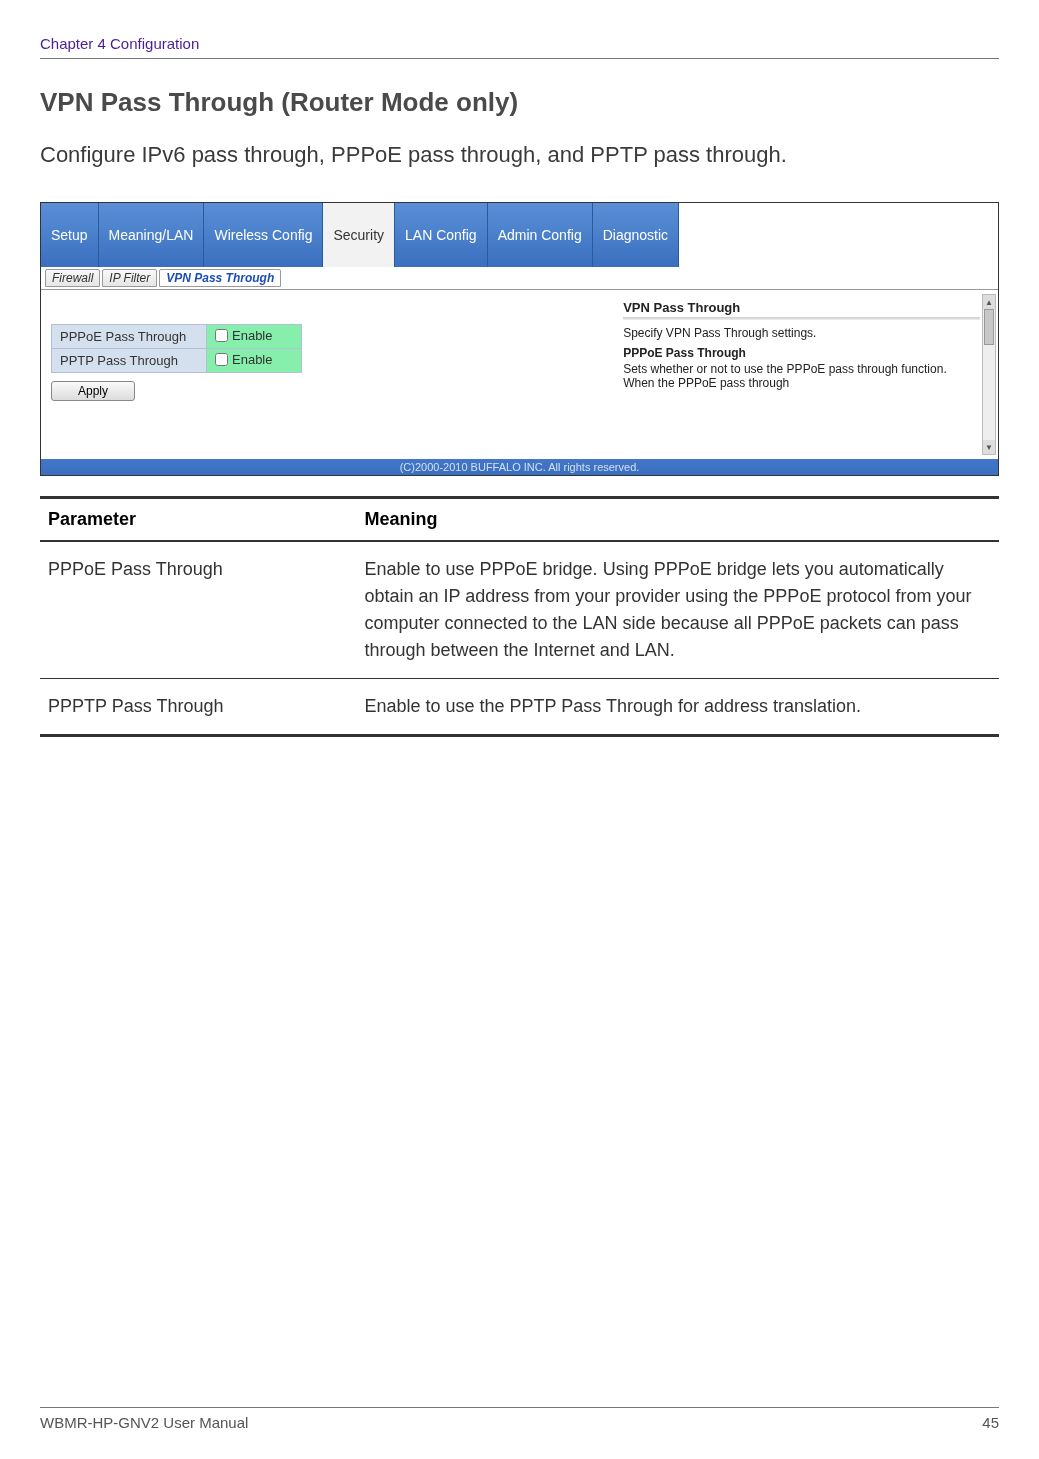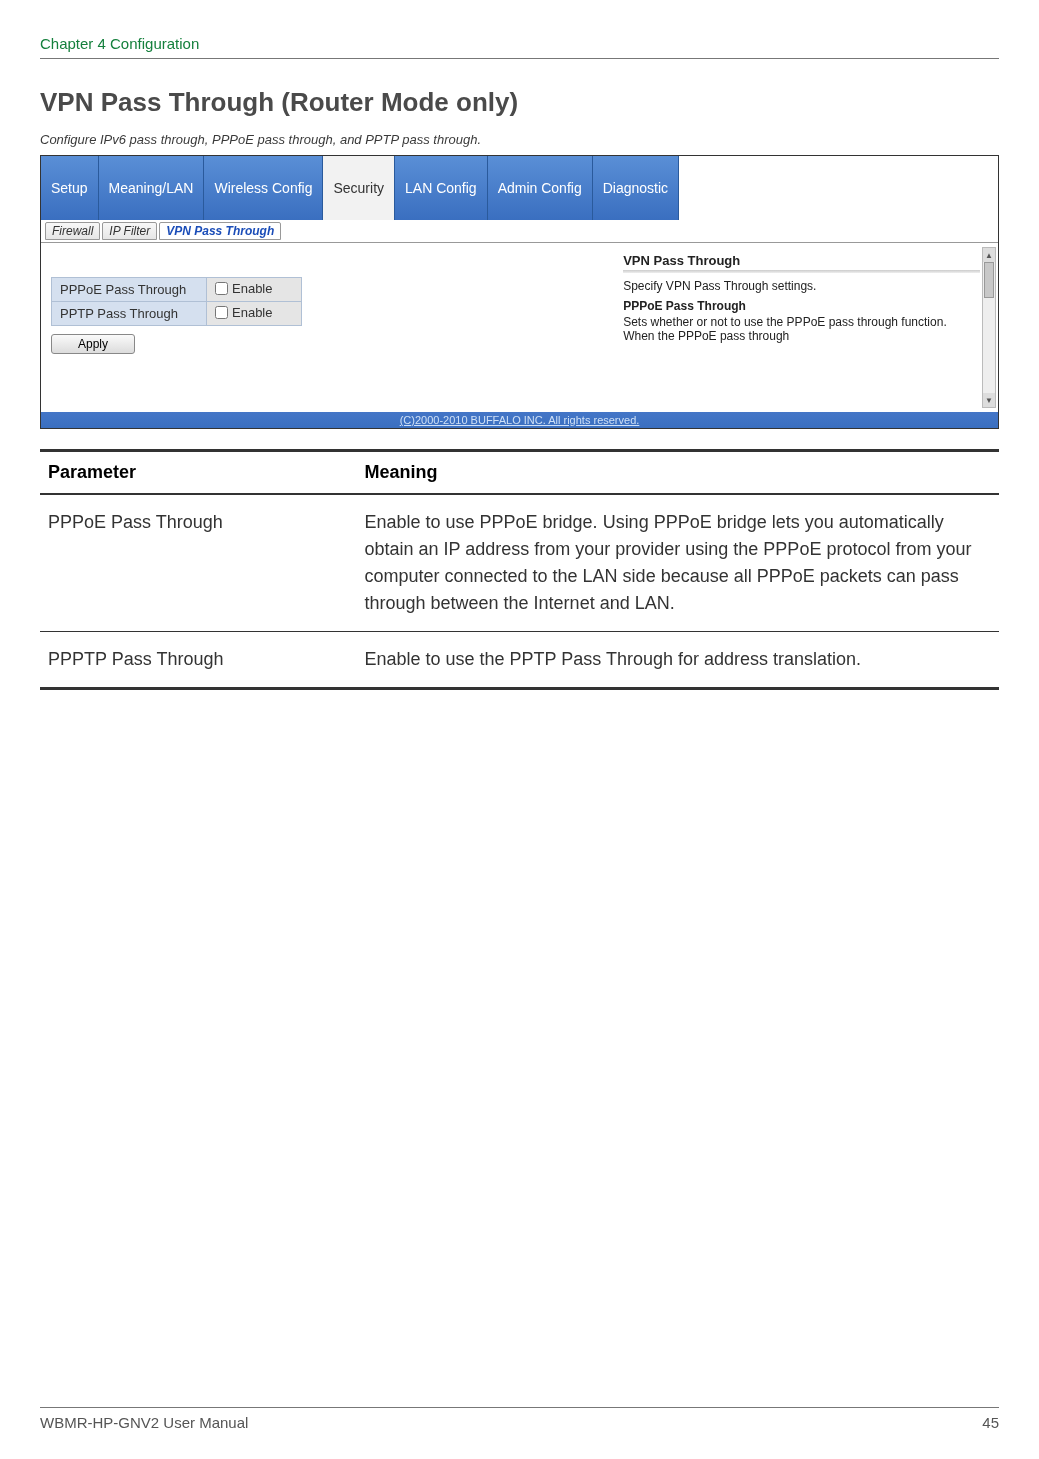--- a/index.html
+++ b/index.html
@@ -8,36 +8,35 @@
     background: #fff;
     width: 1039px;
     height: 1459px;
     position: relative;
     padding: 35px 40px 0 40px;
   }
   .top-header {
     display: flex;
     justify-content: space-between;
     font-size: 15px;
-    color: #15803d;
+    color: #4c1d95;
     padding-bottom: 6px;
     border-bottom: 1px solid #777;
     margin-bottom: 28px;
   }
   .section-title {
     font-size: 26px;
     font-weight: bold;
     color: #4a4a4a;
-    margin-bottom: 14px;
+    margin-bottom: 24px;
   }
   .intro-text {
-    font-size: 13px;
+    font-size: 22px;
     color: #3a3a3a;
-    margin-bottom: 8px;
-    font-style: italic;
+    margin-bottom: 34px;
   }
   .screenshot {
     width: 100%;
     border: 1px solid #333;
   }
   .nav-tabs {
     display: flex;
     background: #fff;
   }
   .nav-tab {
@@ -105,21 +104,21 @@
     font-size: 13px;
     color: #333;
     padding: 3px 8px;
   }
   .settings-table td.label {
     background: #d5e0ef;
     width: 155px;
     border: 1px solid #b0c0d5;
   }
   .settings-table td.value {
-    background: #e5e5e5;
+    background: #86efac;
     border: 1px solid #b0c0d5;
     width: 95px;
   }
   .checkbox-label {
     display: inline-flex;
     align-items: center;
     gap: 4px;
   }
   .checkbox-label input { margin:0; }
   .apply-btn {
@@ -180,21 +179,20 @@
     height:36px;
     background: #c8c8c8;
     border:1px solid #999;
   }
   .copyright-bar {
     background: linear-gradient(#4476c7,#3a6fc0);
     color: #cfe0f6;
     font-size: 11px;
     text-align: center;
     padding: 2px 0;
-    text-decoration: underline;
   }
   .param-table {
     width: 100%;
     border-collapse: collapse;
     margin-top: 20px;
   }
   .param-table th {
     text-align: left;
     font-size: 18px;
     padding: 10px 8px;

